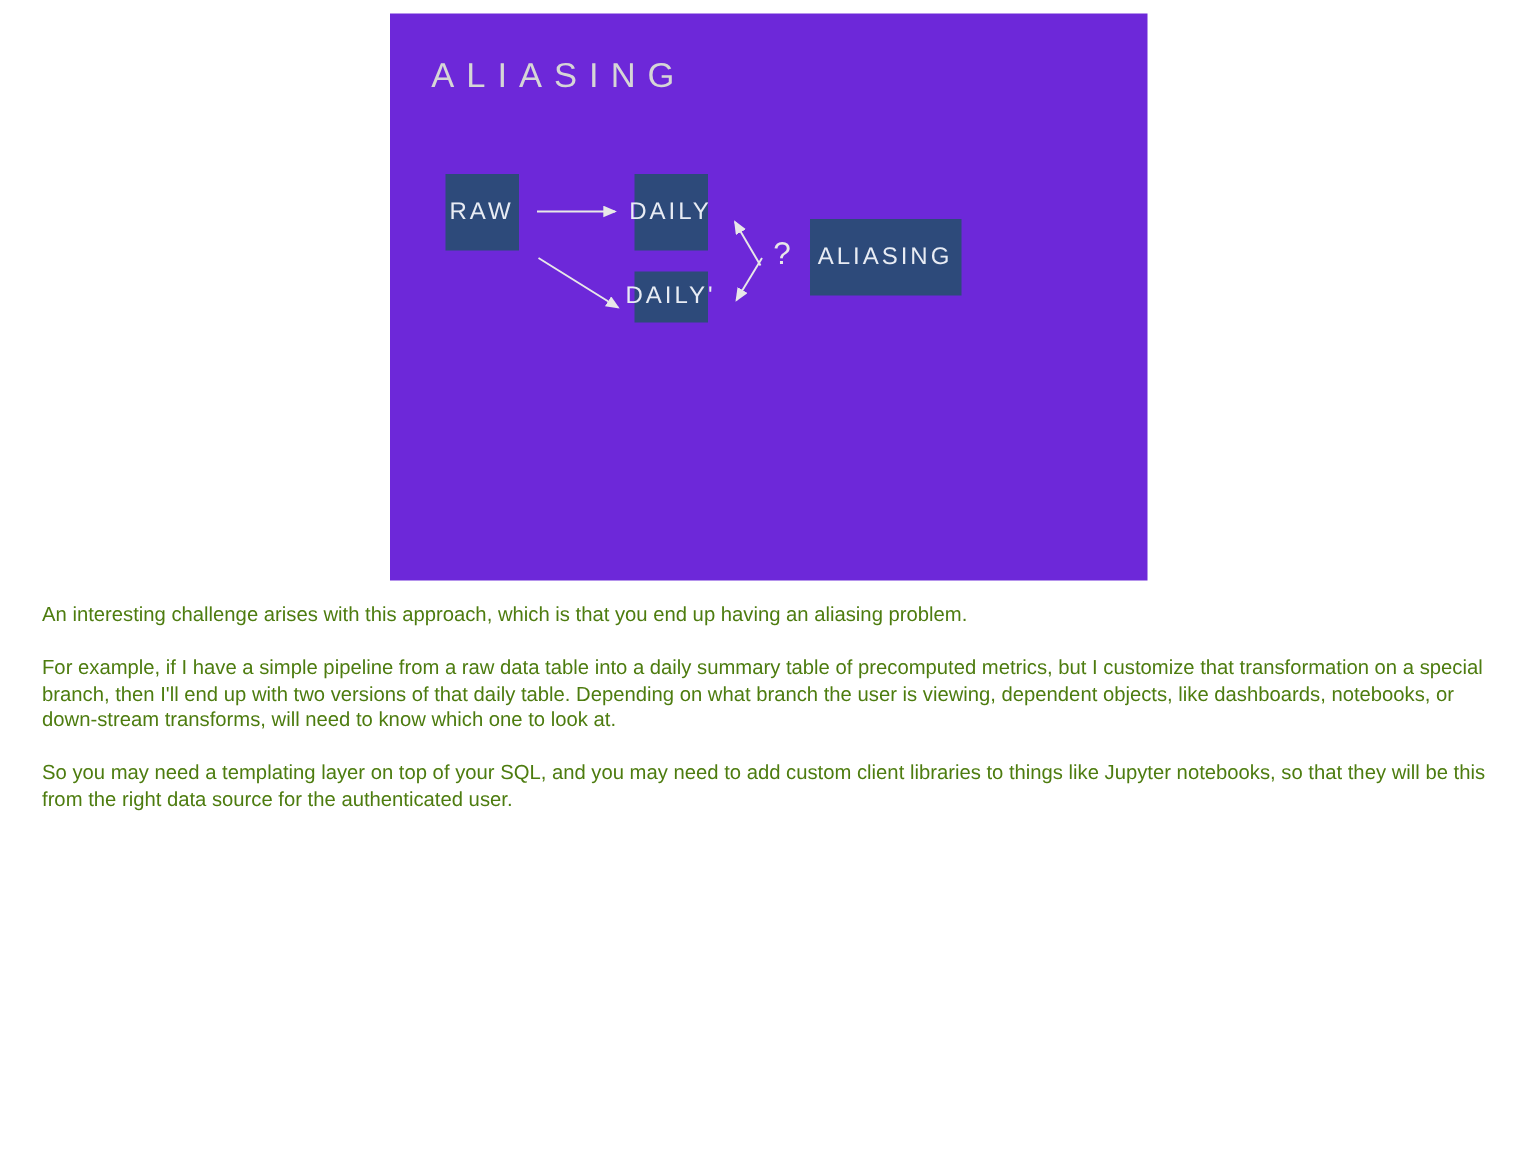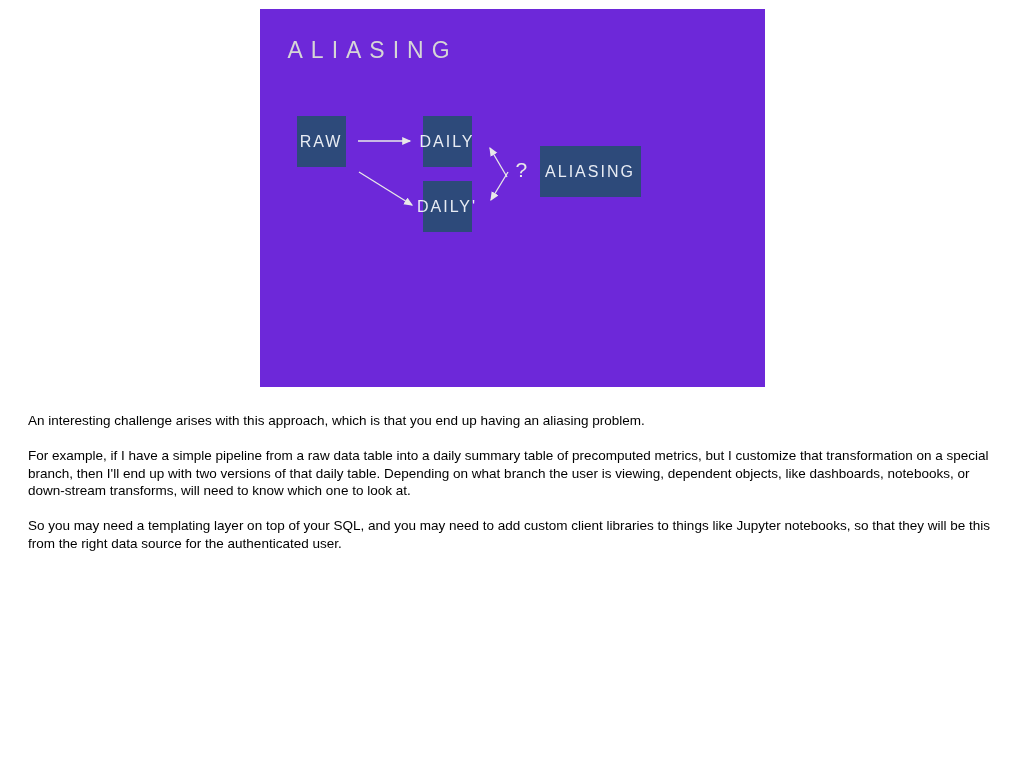--- a/index.html
+++ b/index.html
@@ -39,41 +39,41 @@
     color: #e8ecf4;
     display: flex;
     align-items: center;
     justify-content: center;
     font-size: 16px;
     letter-spacing: 2px;
     font-weight: 400;
   }
   .node-raw        { left: 37px;  top: 107px; width: 49px;  height: 51px; }
   .node-daily      { left: 163px; top: 107px; width: 49px;  height: 51px; }
-  .node-daily2     { left: 163px; top: 172px; width: 49px;  height: 51px; text-align: center; }
+  .node-daily2     { left: 163px; top: 172px; width: 49px;  height: 34px; text-align: center; }
   .node-dashboard  { left: 280px; top: 137px; width: 101px; height: 51px; }
   .question-mark {
     position: absolute;
     left: 256px;
     top: 149px;
     color: #e8e8e8;
     font-size: 21px;
     font-weight: 400;
   }
   .arrows {
     position: absolute;
     left: 0; top: 0;
     width: 505px; height: 378px;
     pointer-events: none;
   }
   
   .transcript {
     width: 968px;
-    margin: 25px auto 0 auto;
-    color: #000000;
+    margin: 14px auto 0 auto;
+    color: #4d7c0f;
     font-size: 13.5px;
     line-height: 1.32;
   }
   .transcript p {
     margin-bottom: 17px;
   }
 </style>
 </head>
 <body>
 

